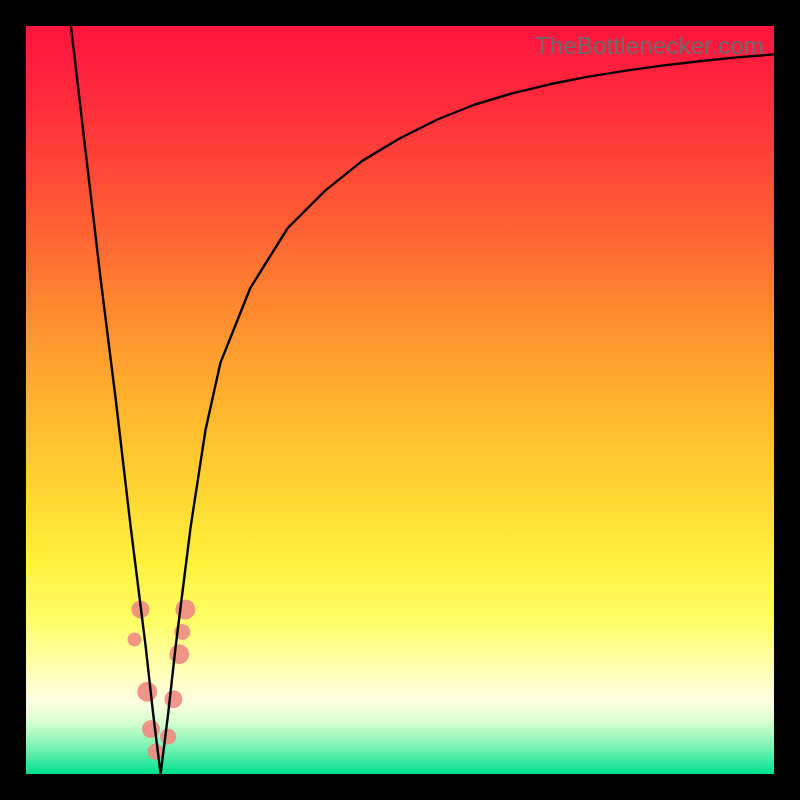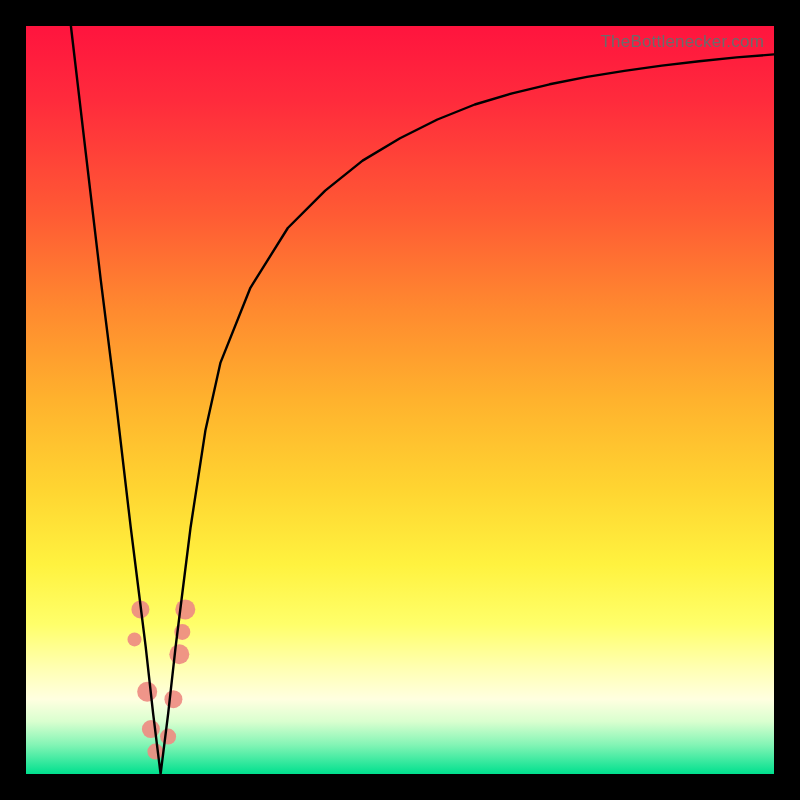--- a/index.html
+++ b/index.html
@@ -38,21 +38,21 @@
       #d9ffcf 93%,
       #86f5b6 96%,
       #00e08e 100%
     );
   }
   .watermark {
     position: absolute;
     top: 6px;
     right: 10px;
     color: #6b6b6b;
-    font-size: 17px;
+    font-size: 24px;
     font-weight: 500;
     letter-spacing: 0.2px;
     pointer-events: none;
   }
   svg.overlay {
     position: absolute;
     left: 0;
     top: 0;
     width: 748px;
     height: 748px;

